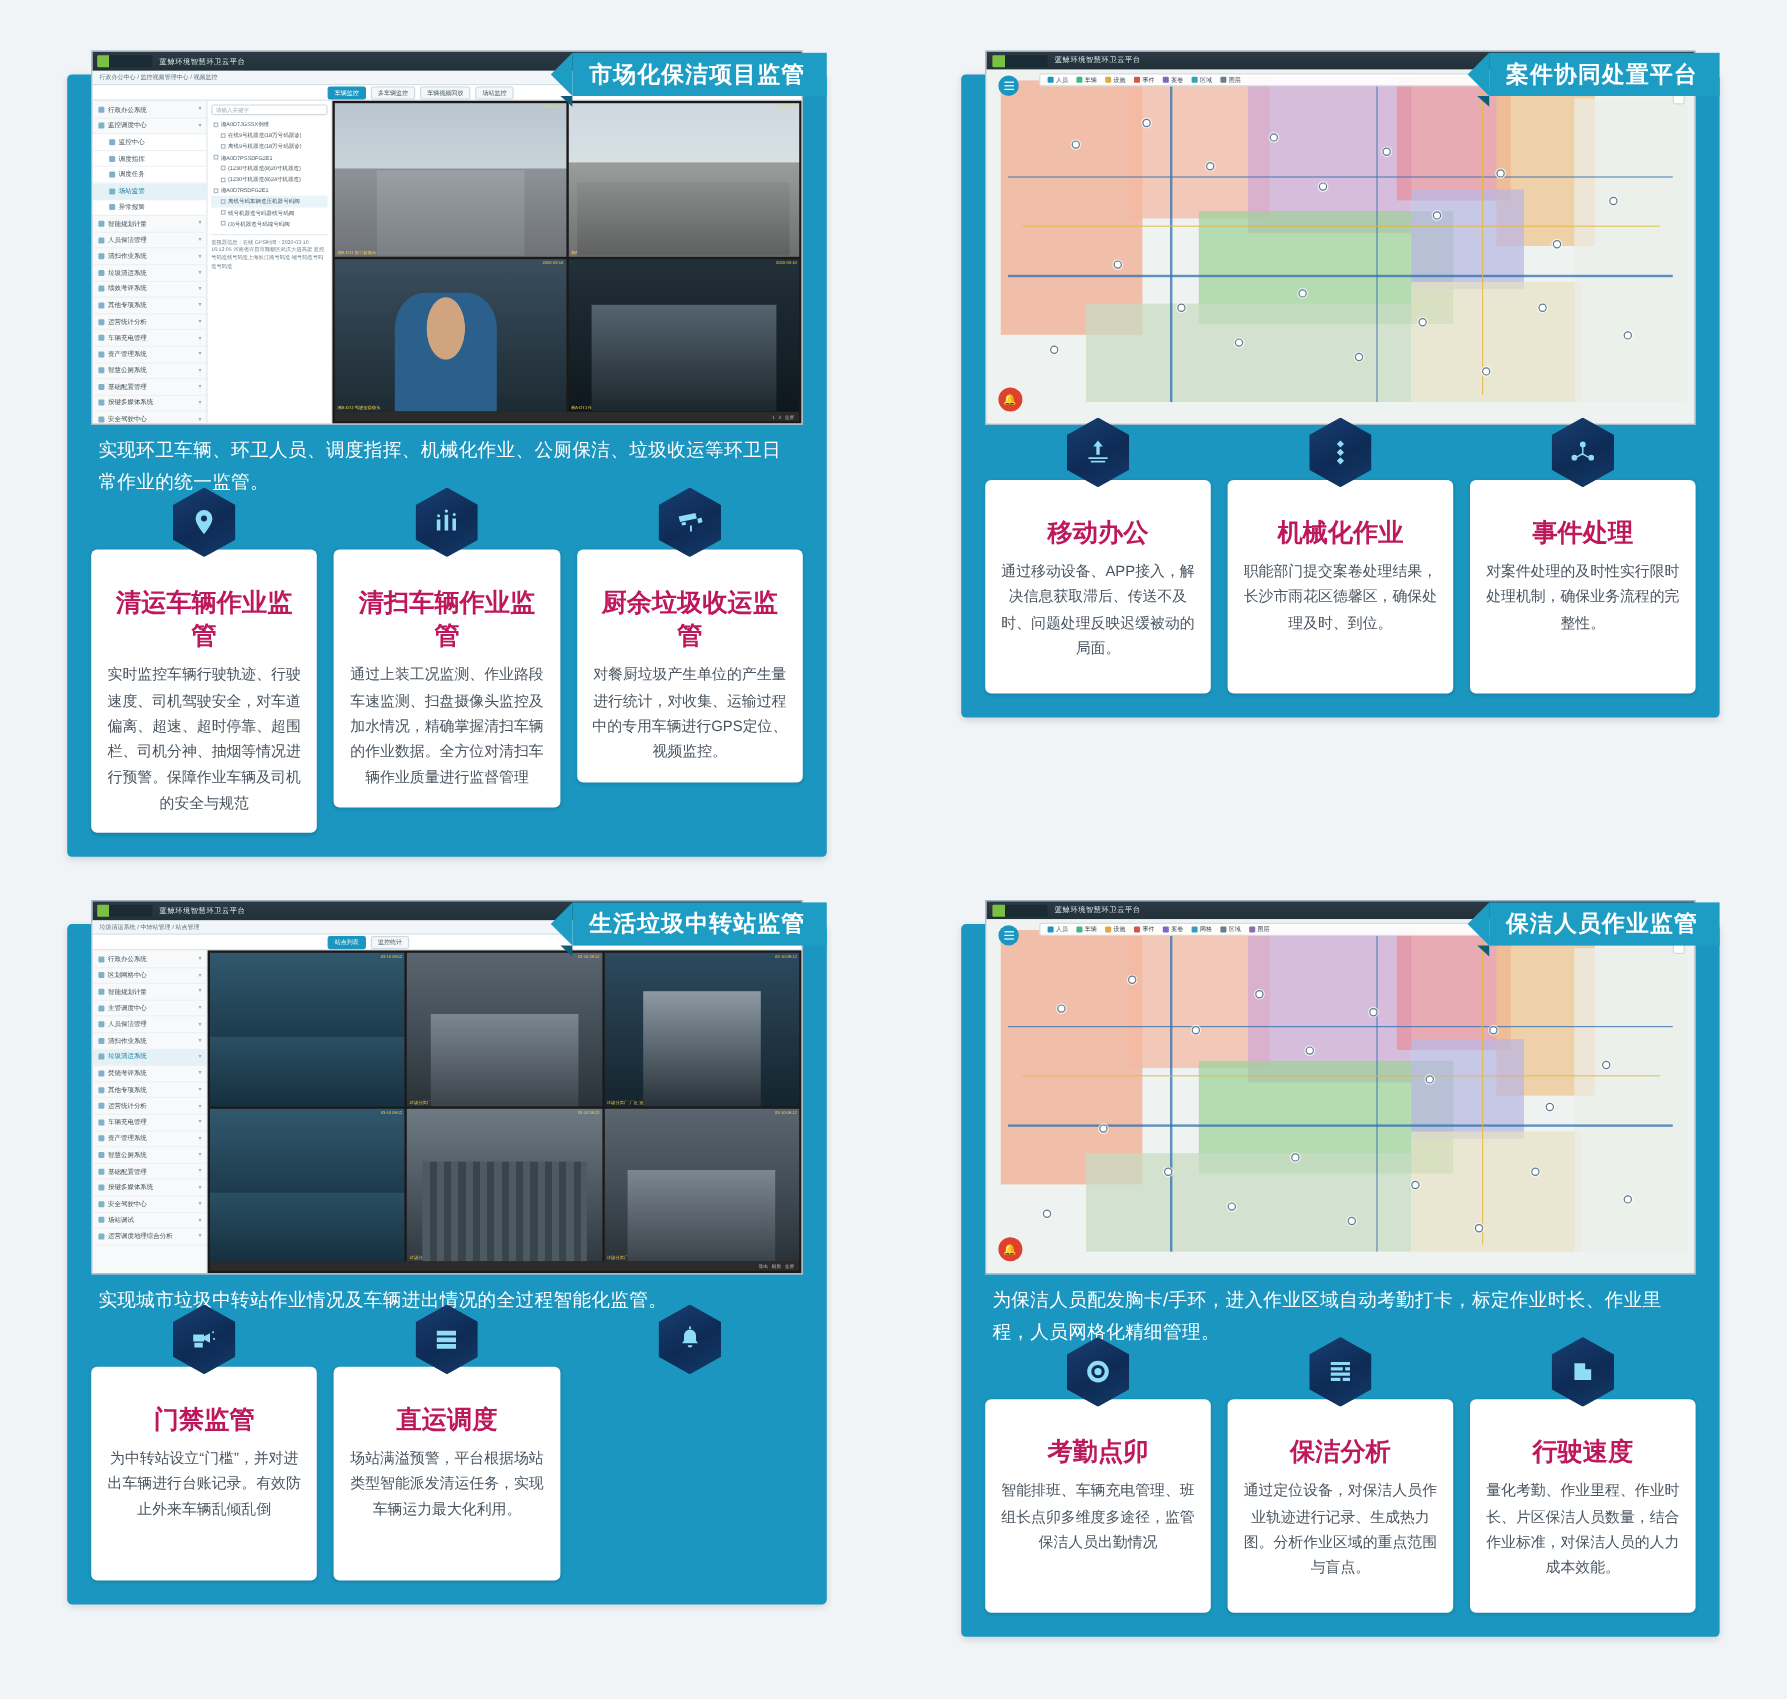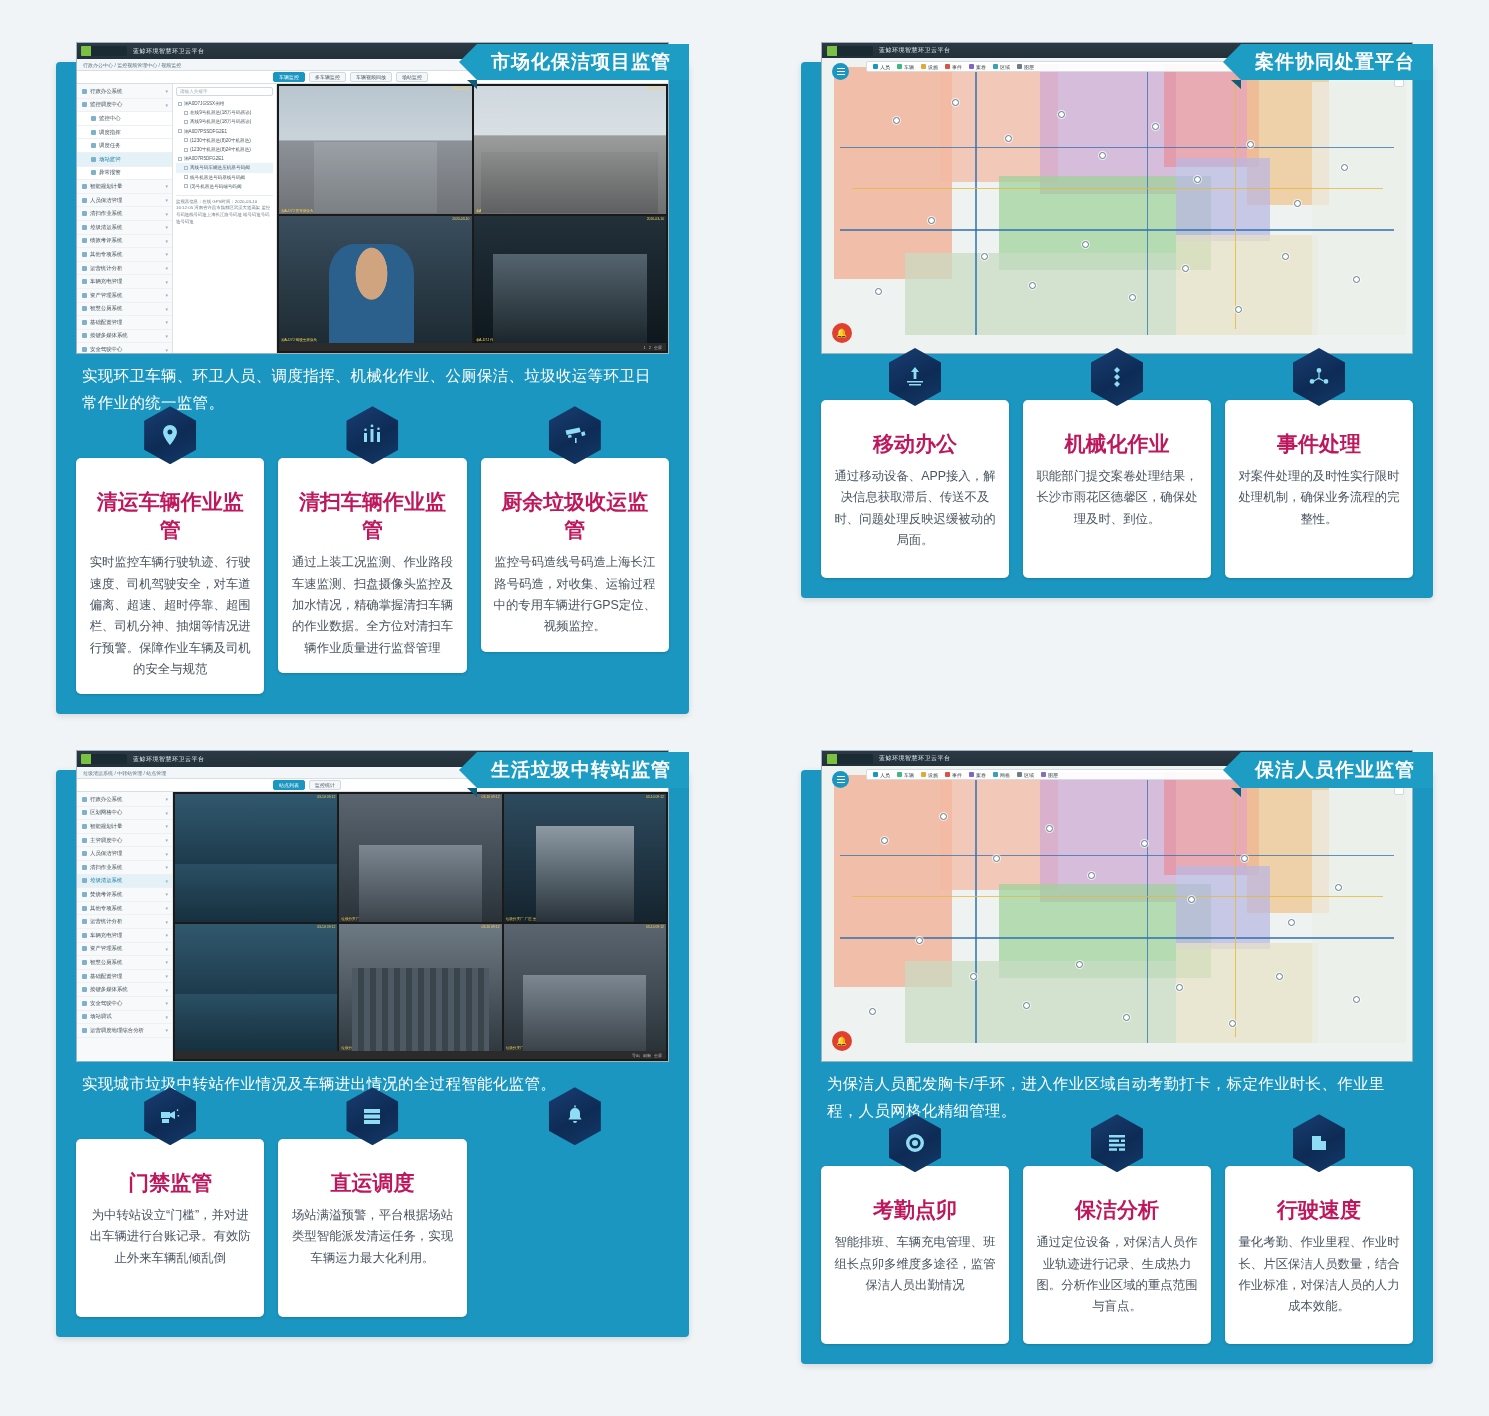--- a/index.html
+++ b/index.html
@@ -507,21 +507,21 @@
         <div class="feat">
           <div class="hexwrap">
             <div class="hex">
               <svg viewBox="0 0 24 24">
                   <path d="M2.5 7.5l14-3 1.2 4.6-14 3zM4.8 12.6l3.4-.8.6 2.4-3.4.8zM12 15v5h1.6v-5zM18 9.5l3.5-1.3 1 3.8-3.5 1.2z"></path>
                 </svg>
             </div>
           </div>
           <div class="feat-body">
             <div class="feat-title">厨余垃圾收运监管</div>
-            <div class="feat-text">监控号码造线号码造上海长江路号码造，对收集、运输过程中的专用车辆进行GPS定位、视频监控。</div>
+            <div class="feat-text">对餐厨垃圾产生单位的产生量进行统计，对收集、运输过程中的专用车辆进行GPS定位、视频监控。</div>
           </div>
         </div>
       </div>
     </div>
   </div>
 
   <div class="panel">
     <div class="ribbon">案件协同处置平台</div>
     <div class="card">
       <div class="shot">

